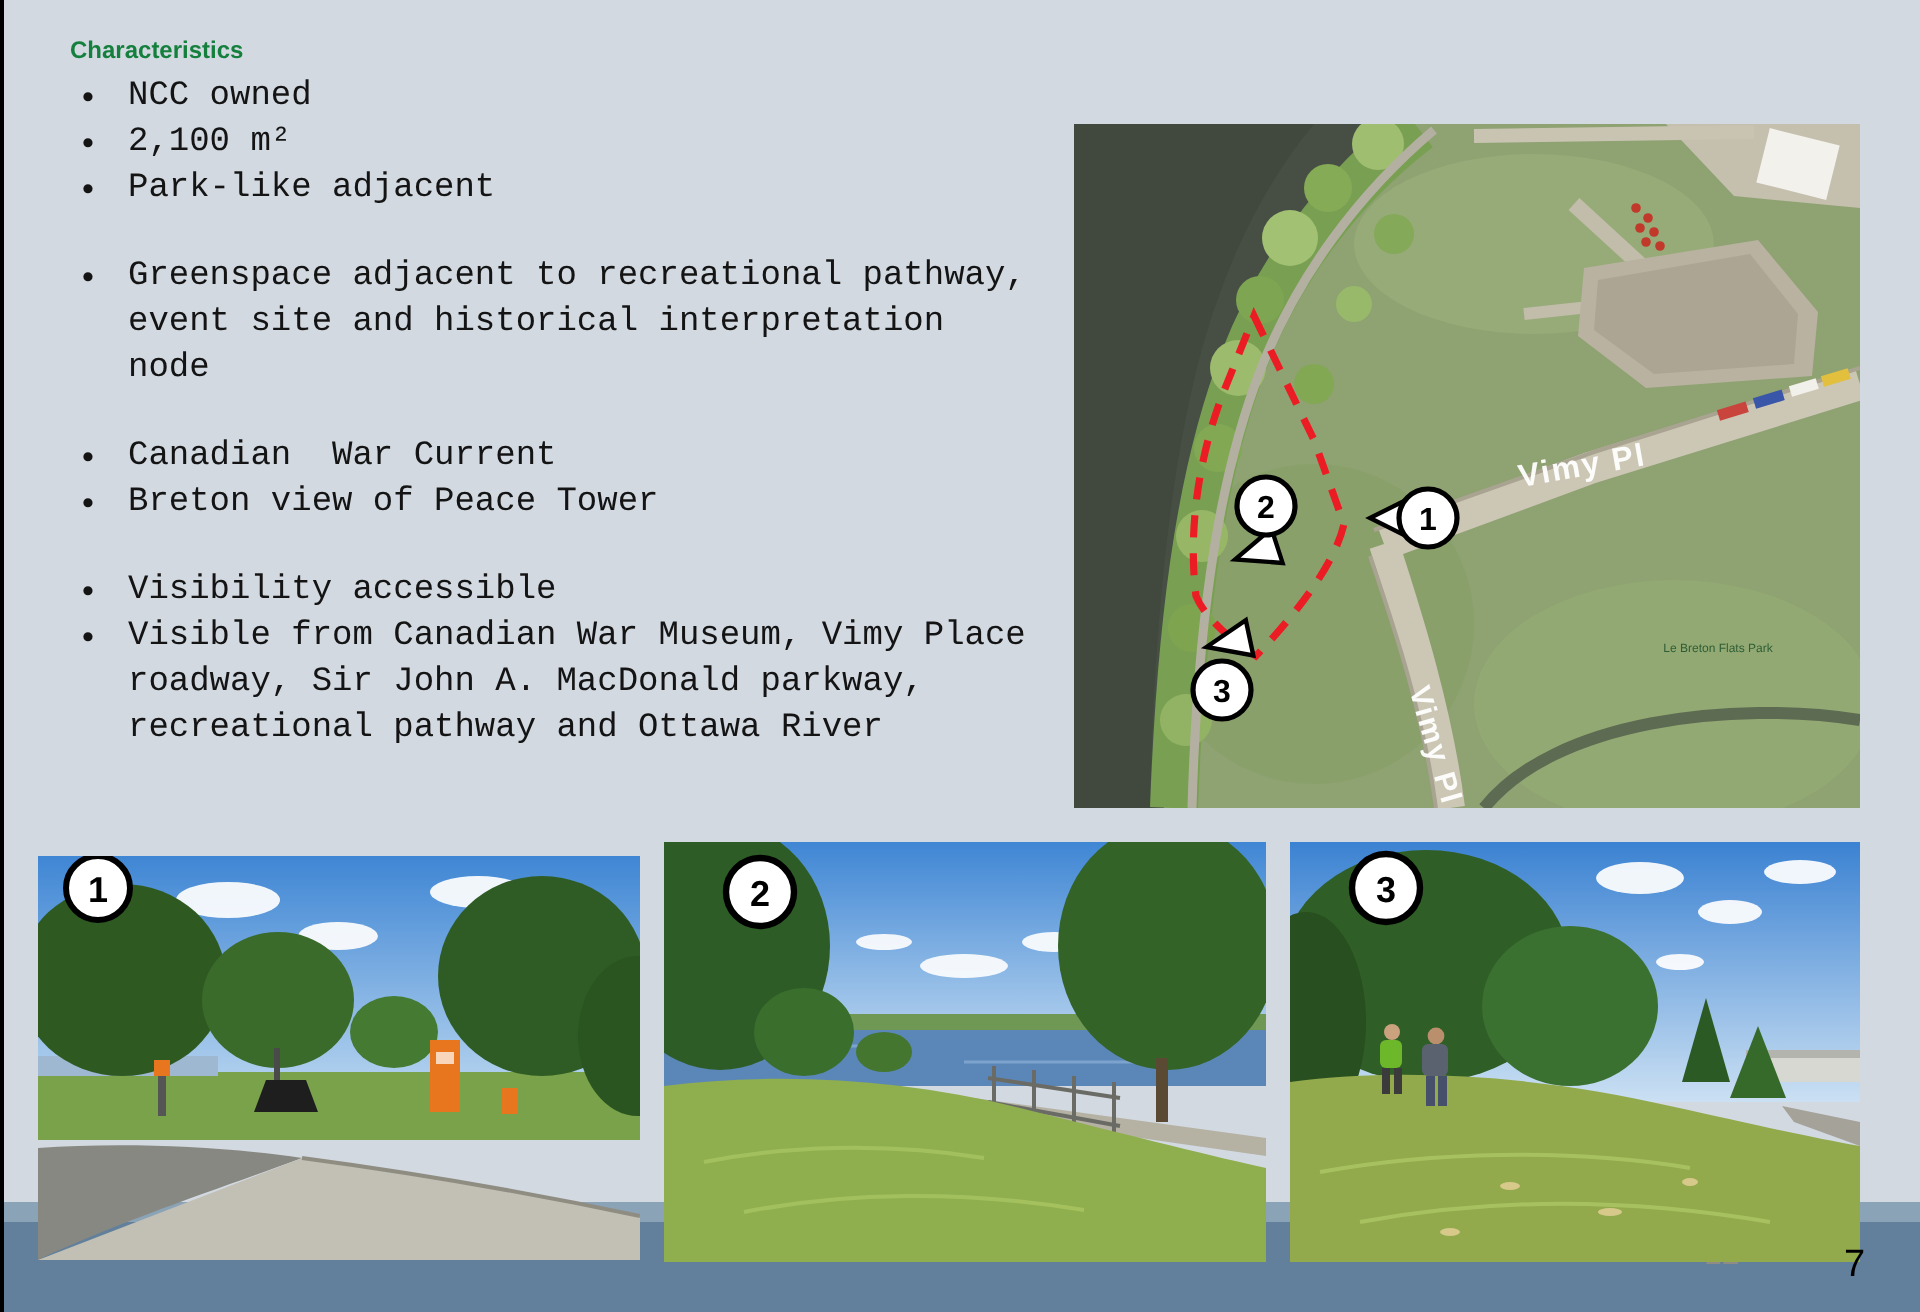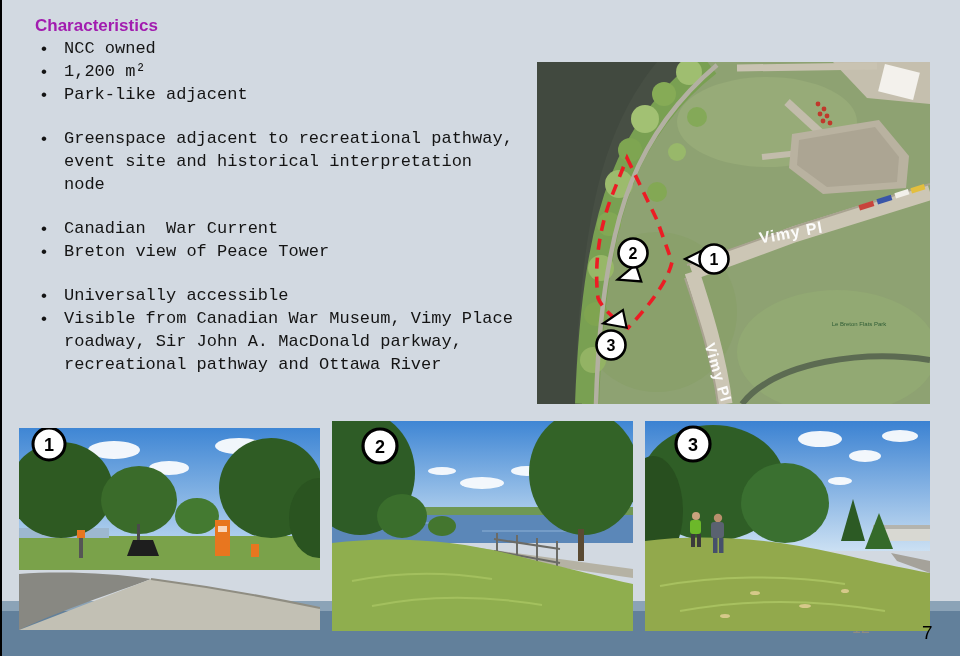--- a/index.html
+++ b/index.html
@@ -10,22 +10,22 @@
     background:#d2d9e1;
     font-family:"Liberation Sans", sans-serif;
     color:#111;
     overflow:hidden;
     border-left:2px solid #000;
   }
   
   .text-block { position:absolute; left:33px; top:14px; width:482px; }
   .section { margin-bottom:21px; }
   .section-title {
-    font-size:17px; font-weight:bold; line-height:23px;
-    white-space:pre; color:#a21caf;
+    font-size:12px; font-weight:bold; line-height:23px;
+    white-space:pre; color:#15803d;
   }
   .bullet-list { list-style:none; }
   .bullet-list li {
     display:flex; font-size:17px; line-height:23px; color:#141414;
   }
   .bullet-dot { width:29px; flex:0 0 29px; text-align:left; padding-left:6px; }
   .bullet-text { flex:1; white-space:pre-wrap;font-family:Liberation Mono, monospace; }
   
   .map-panel { position:absolute; left:535px; top:62px; width:393px; height:342px; }
   .map-panel svg { display:block; }
@@ -55,21 +55,21 @@
   <div class="section">
     <div class="section-title">Characteristics</div>
     <ul class="bullet-list">
 
     <li>
           <span class="bullet-dot">•</span>
           <span class="bullet-text">NCC owned</span>
         </li>
         <li>
           <span class="bullet-dot">•</span>
-          <span class="bullet-text">1,200 m²</span>
+          <span class="bullet-text">2,100 m²</span>
         </li>
         <li>
           <span class="bullet-dot">•</span>
           <span class="bullet-text">Park-like adjacent</span>
         </li>
       </ul>
   </div>
   <div class="section">
     <ul class="bullet-list">
 
@@ -90,21 +90,21 @@
           <span class="bullet-dot">•</span>
           <span class="bullet-text">Breton view of Peace Tower</span>
         </li>
       </ul>
   </div>
   <div class="section">
     <ul class="bullet-list">
 
     <li>
           <span class="bullet-dot">•</span>
-          <span class="bullet-text">Universally accessible</span>
+          <span class="bullet-text">Visibility accessible</span>
         </li>
         <li>
           <span class="bullet-dot">•</span>
           <span class="bullet-text">Visible from Canadian War Museum, Vimy Place roadway, Sir John A. MacDonald parkway, recreational pathway and Ottawa River</span>
         </li>
       </ul>
   </div>
 </div>
 
 <div class="map-panel">

